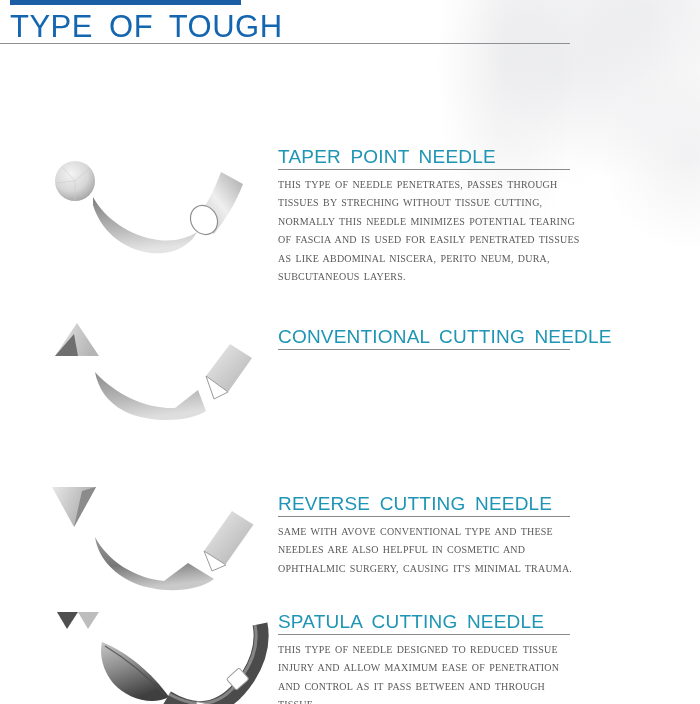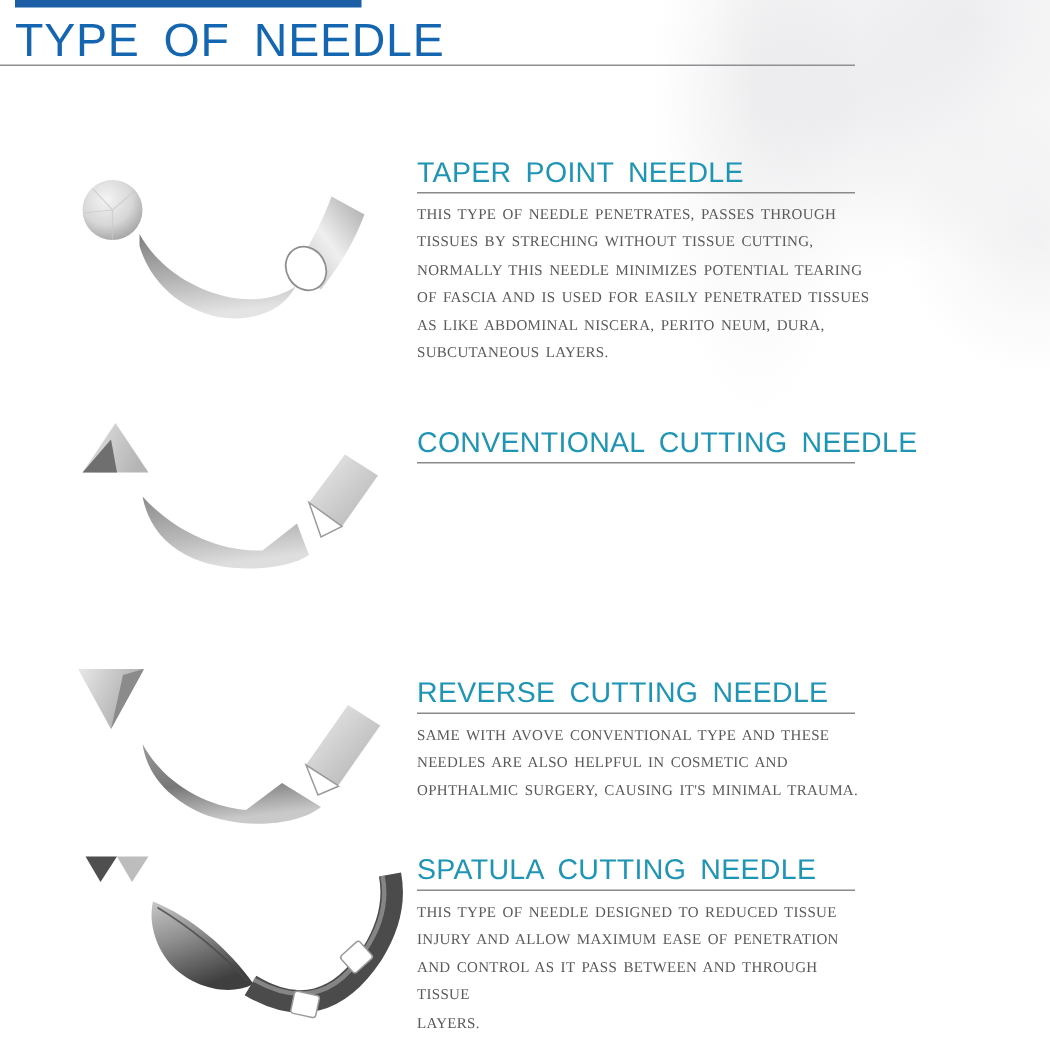--- a/index.html
+++ b/index.html
@@ -13,41 +13,41 @@
       radial-gradient(circle 90px at 690px 160px, rgba(150,152,162,0.12), rgba(150,152,162,0) 100%),
       #ffffff;
   }
   .topbar{position:absolute;left:10px;top:0;width:231px;height:5px;background:#1b5ea6;}
   .page-title{
     position:absolute;left:10px;top:9px;margin:0;
     font-size:31px;font-weight:normal;color:#1566b0;
     letter-spacing:0.5px;word-spacing:7px;white-space:nowrap;
   }
   .title-rule{position:absolute;left:0;top:43px;width:570px;height:1px;background:#8f9094;}
-  .sec{position:absolute;left:0;width:700px;}
+  .sec{position:absolute;left:0;width:700px;margin-top:41px;}
   .illus{position:absolute;left:30px;}
   .illus svg{display:block;}
   .content{position:absolute;left:278px;top:0;width:302px;}
   .sec-heading{
     margin:0;font-size:19px;font-weight:normal;color:#1e95b5;
     letter-spacing:0.2px;word-spacing:4px;white-space:nowrap;line-height:21px;
   }
   .sec-rule{width:292px;height:1px;background:#8a8a8a;margin-top:2px;}
   .sec-body{
     margin:6px 0 0 0;font-size:10px;color:#5a5a5a;line-height:18.4px;
     letter-spacing:0.2px;word-spacing:1.5px;white-space:pre-line;font-family:Liberation Serif, serif;
   }
 </style>
 </head>
 <body>
 
 <div class="page">
 
   <div class="topbar"></div>
-  <h1 class="page-title">TYPE OF NEEDLE</h1>
+  <h1 class="page-title">TYPE OF TOUGH</h1>
   <div class="title-rule"></div>
 
   <section class="sec" style="top:105px;height:160px;">
     <div class="illus" style="top:-3px;">
       <svg width="235" height="150" viewBox="0 0 235 150">
         <defs>
           <radialGradient id="g1a" cx="40%" cy="32%" r="78%">
             <stop offset="0%" stop-color="#f4f4f4"></stop>
               <stop offset="55%" stop-color="#d7d7d7"></stop>
               <stop offset="100%" stop-color="#999999"></stop>

